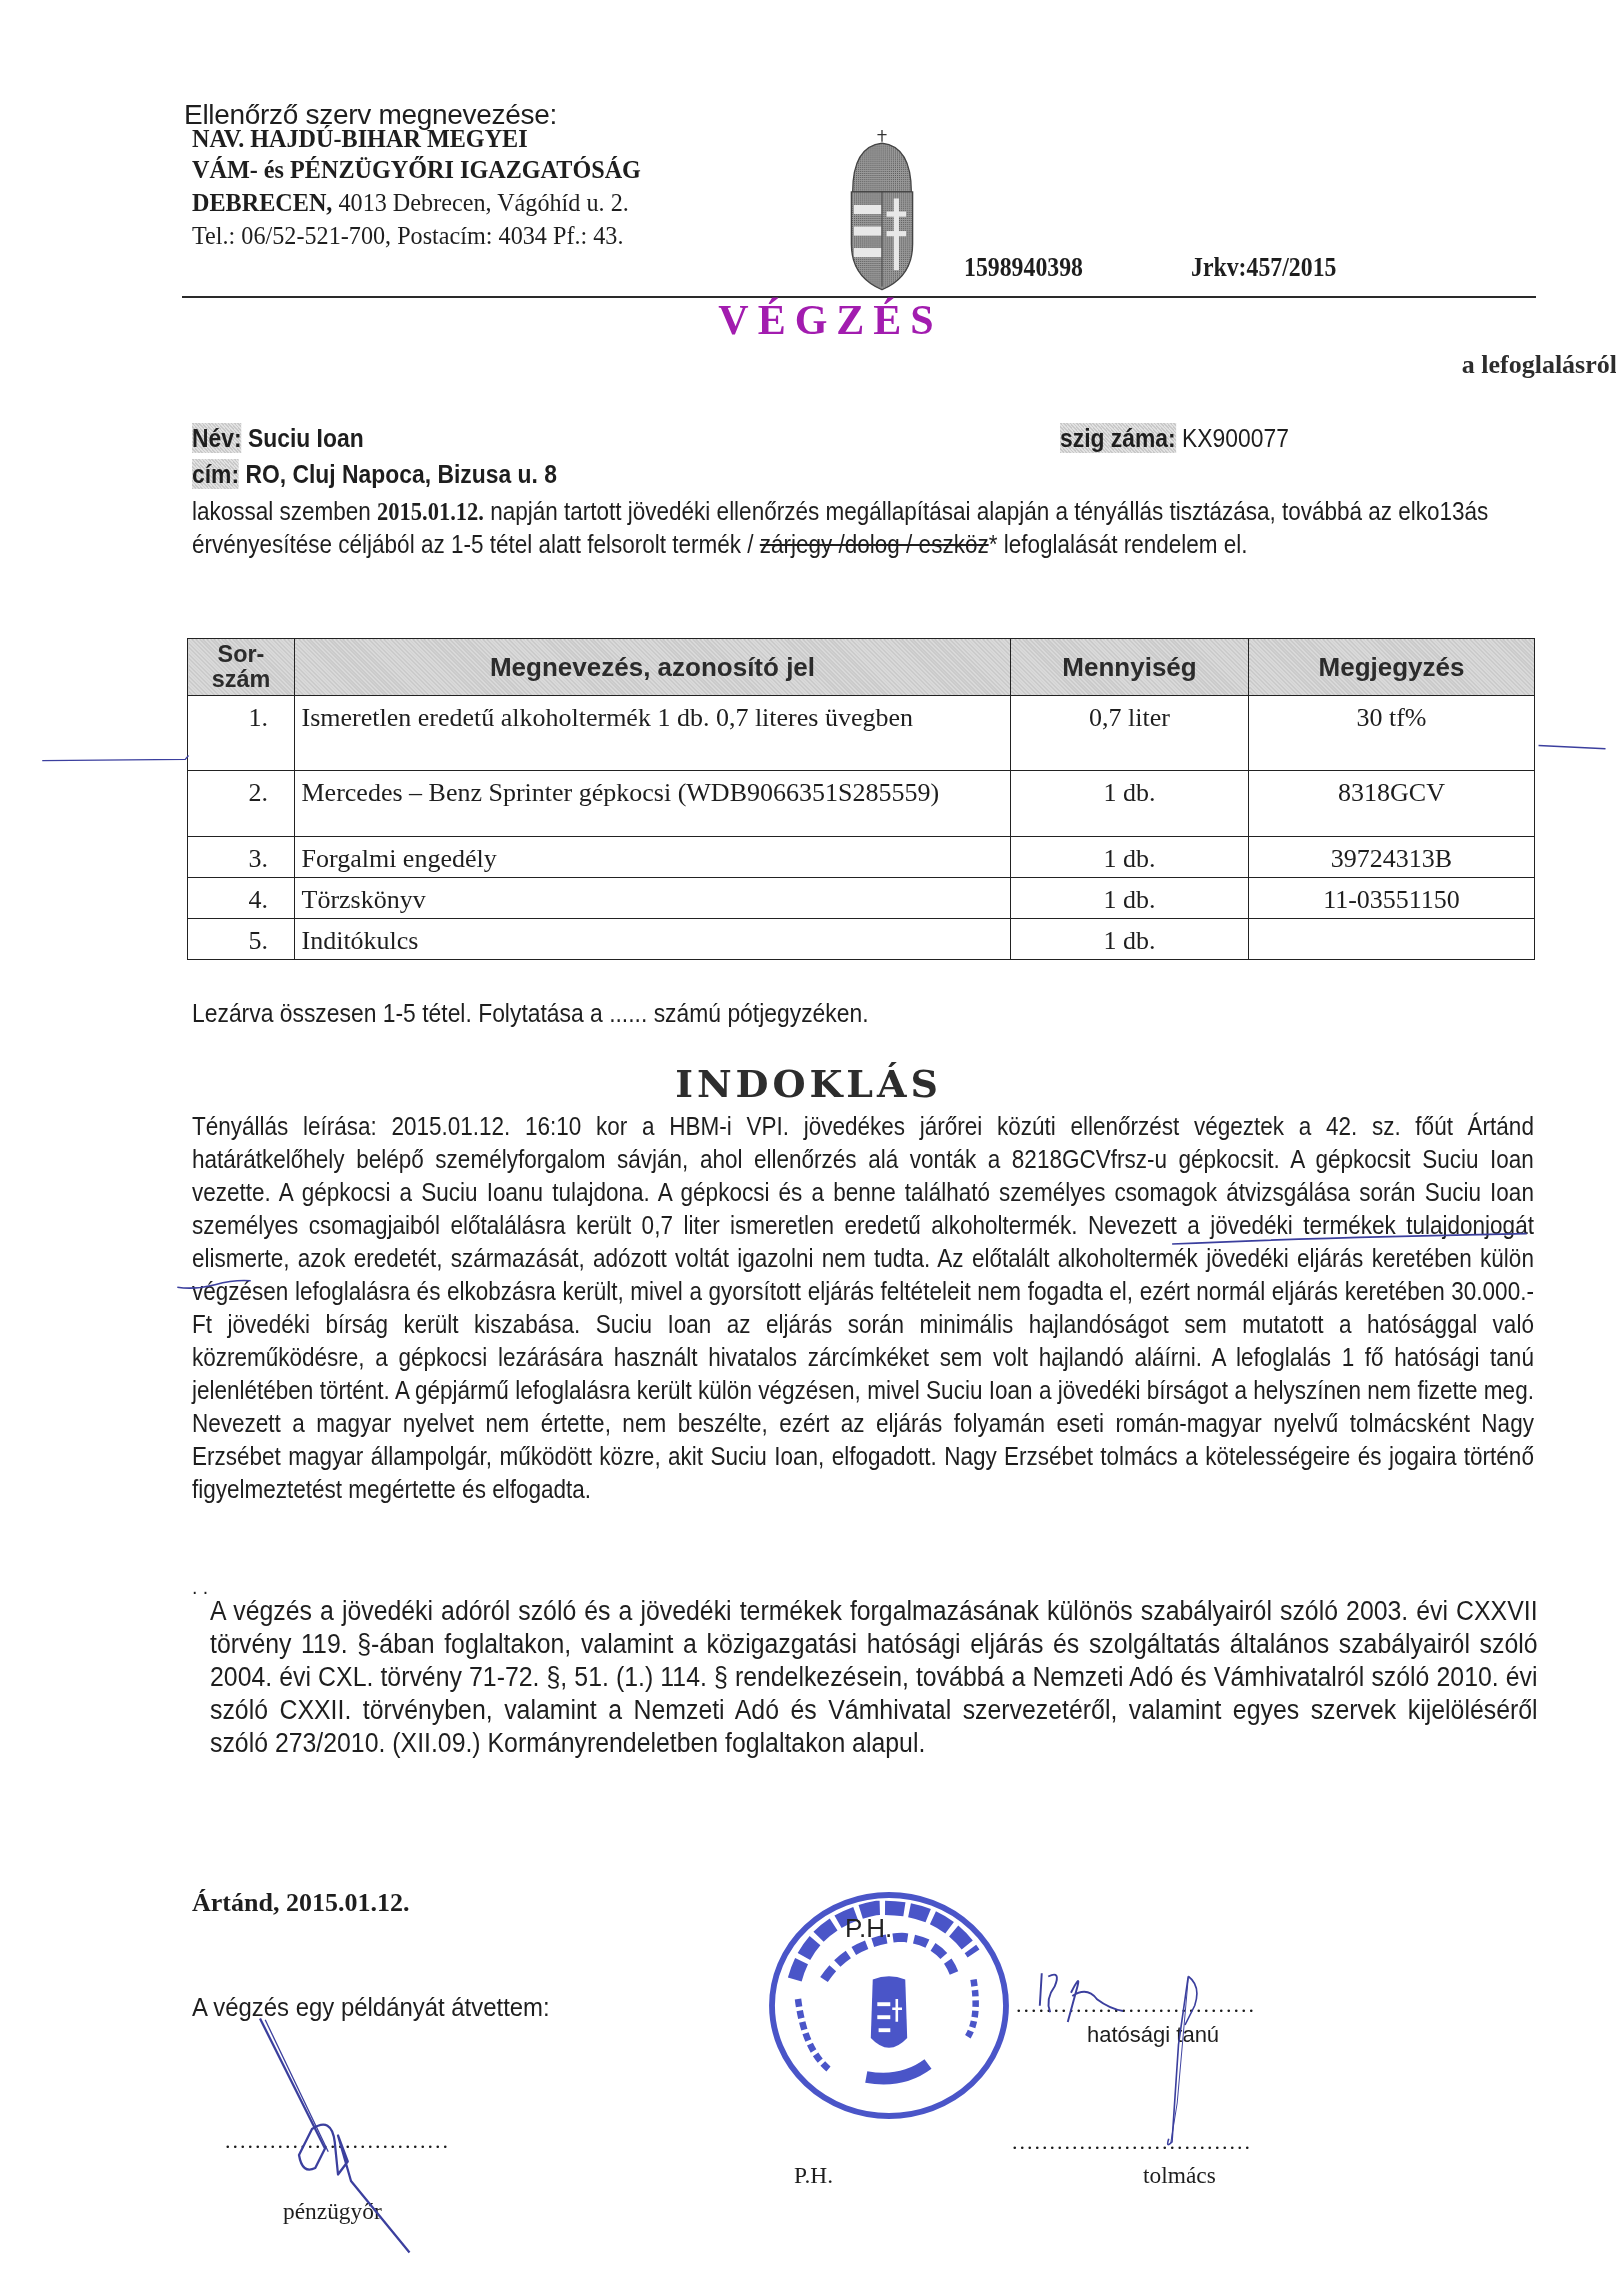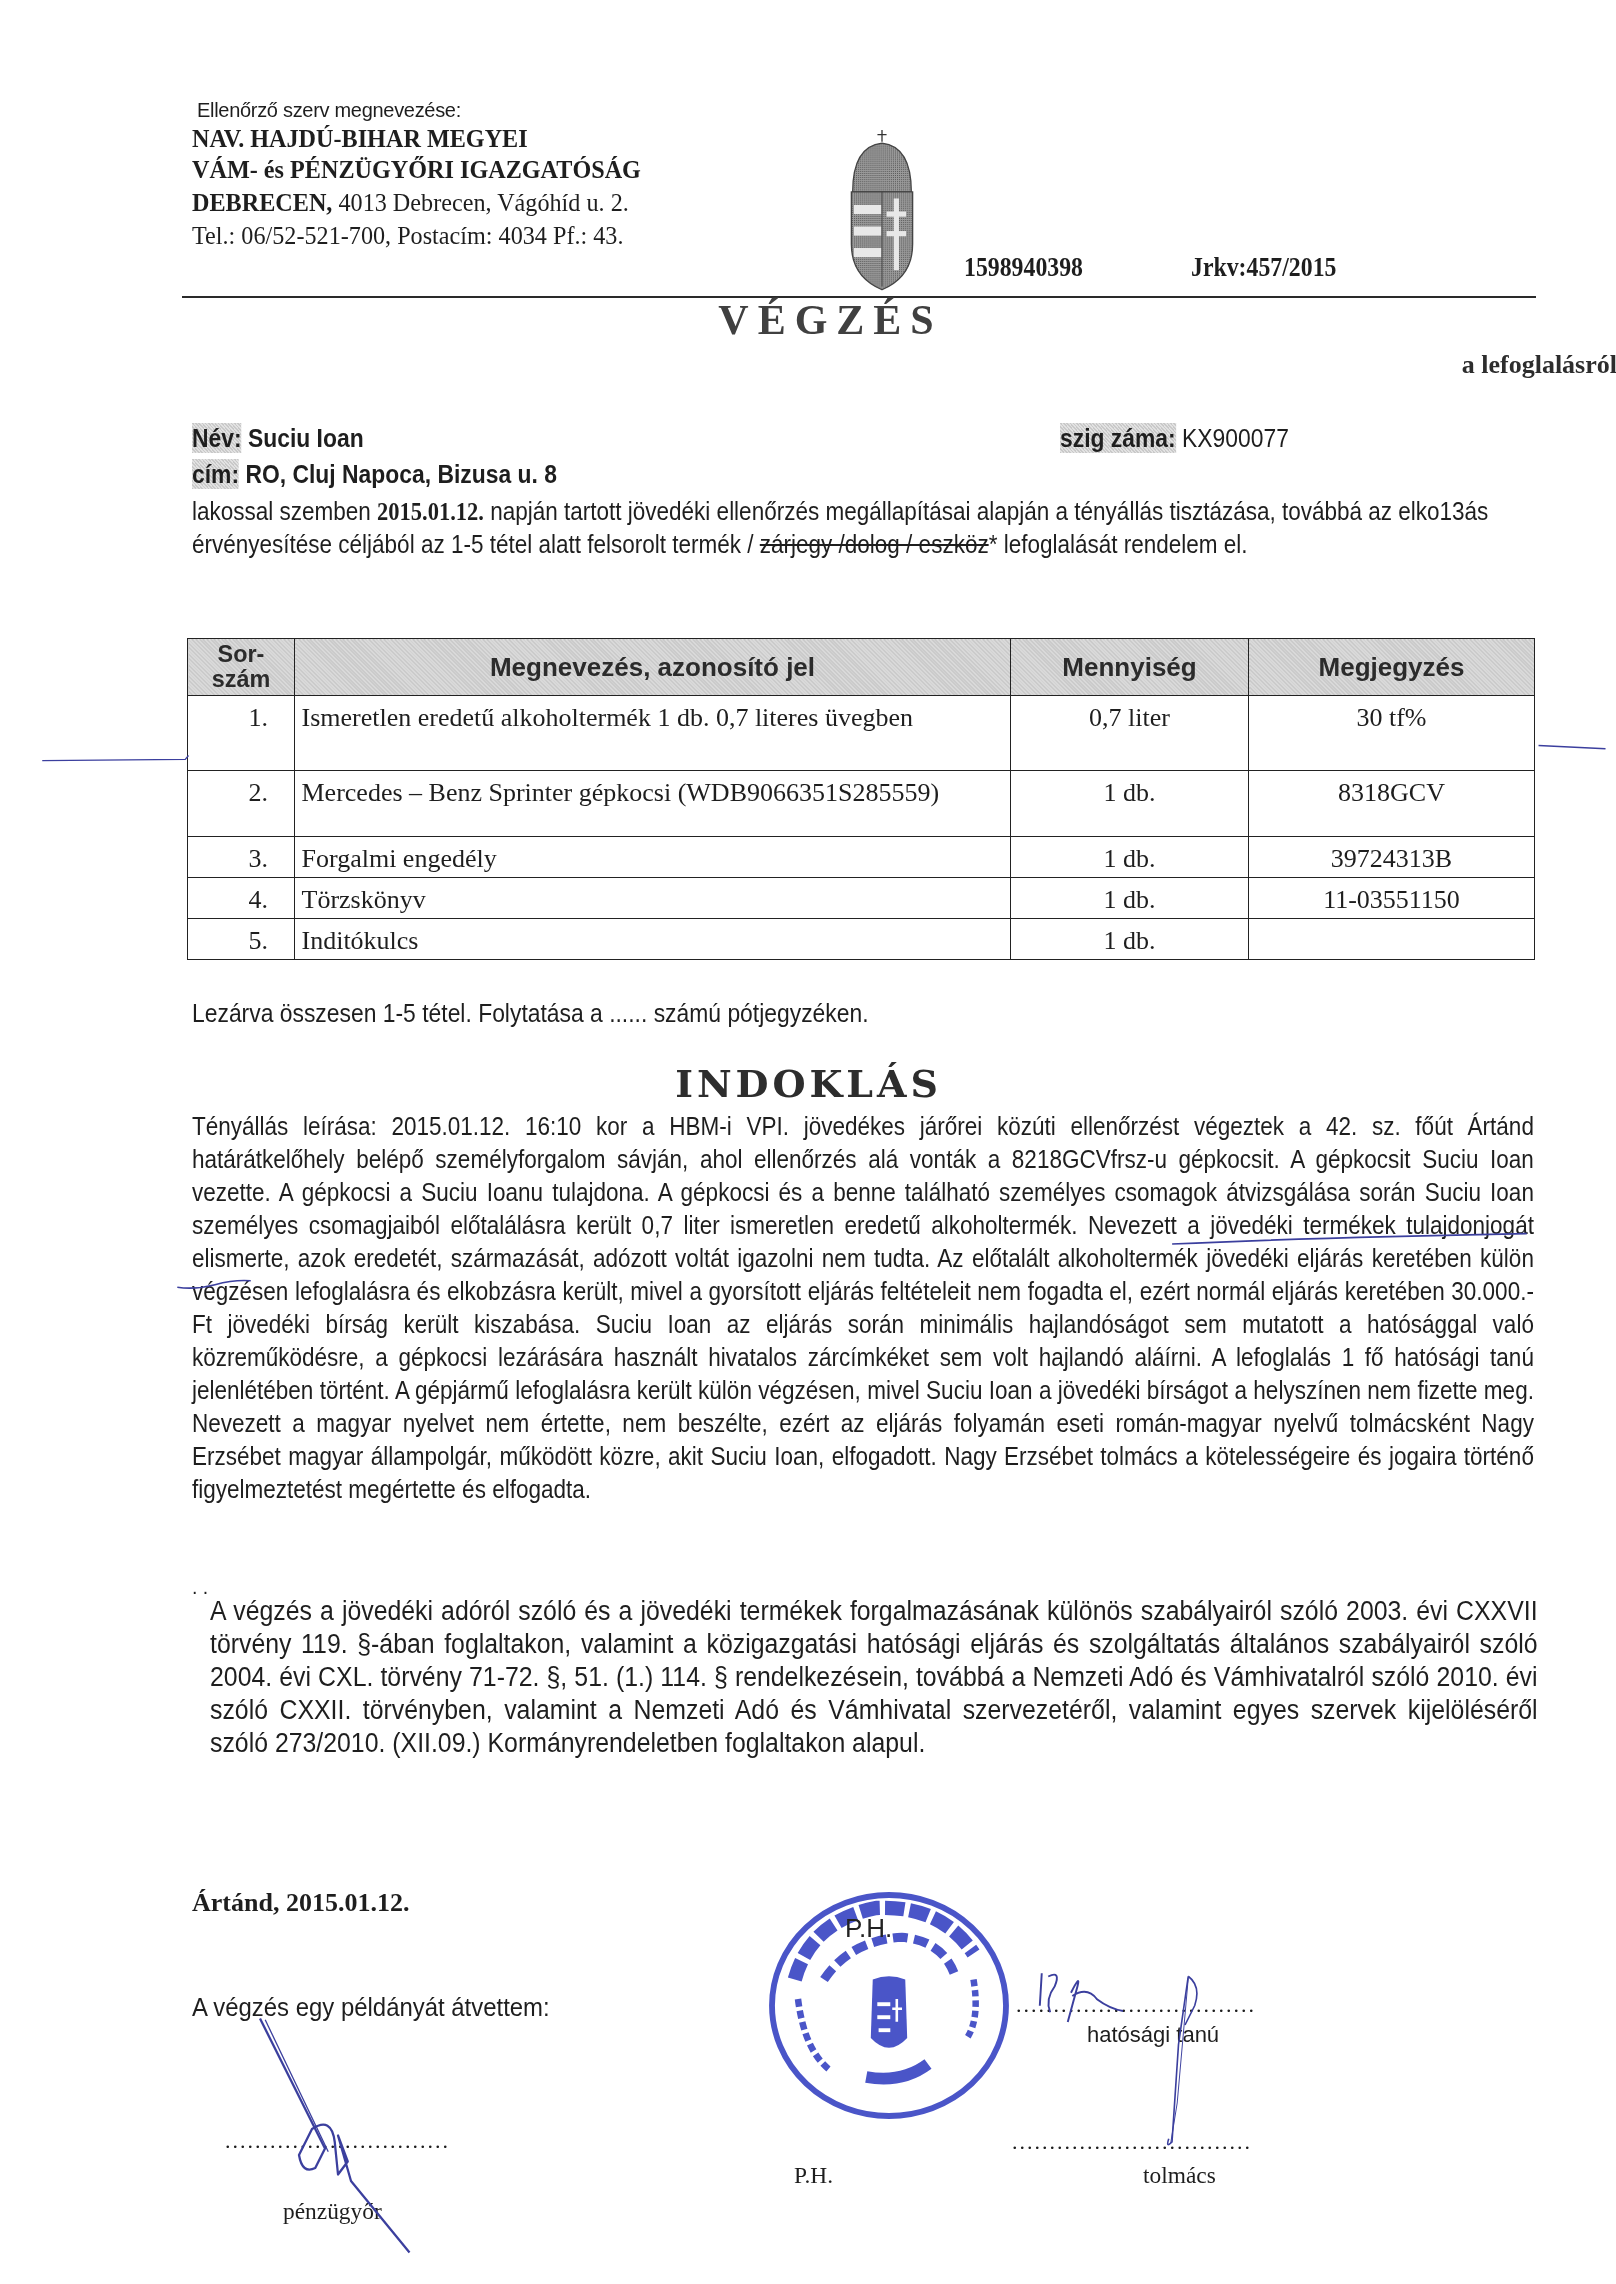--- a/index.html
+++ b/index.html
@@ -1,36 +1,36 @@
 <!DOCTYPE html>
 <html style="font-size:10.4px"><head>
   <meta charset="utf-8">
   <style>
     * { box-sizing: border-box; margin: 0; padding: 0; }
     html, body { width: 1617px; height: 2284px; background: #ffffff; overflow: hidden; }
     body { position: relative; color: #1e1e1e; font-family: "Liberation Sans", sans-serif; }
     .abs { position: absolute; }
 
     
-    #org-caption { left: 197px; top: 99px; font-size: 20px; letter-spacing: -0.3px; }
+    #org-caption { left: 184px; top: 99px; font-size: 28px; letter-spacing: -0.3px; }
     .org-line { left: 192px; font-size: 26px; font-family: "Liberation Serif", serif; transform: scaleX(0.93); transform-origin: left; white-space: nowrap; }
     #org-name-1 { top: 124px; font-weight: bold; }
     #org-name-2 { top: 155px; font-weight: bold; }
     #org-address { top: 188px; }
     #org-contact { top: 221px; }
     .org-line b { font-weight: bold; }
 
     #coat-of-arms { left: 846px; top: 130px; width: 72px; height: 163px; }
 
     #doc-number { left: 964px; top: 251px; font-size: 28px; font-weight: bold; font-family: "Liberation Serif", serif; transform: scaleX(0.85); transform-origin: left; }
     #case-number { left: 1191px; top: 251px; font-size: 28px; font-weight: bold; font-family: "Liberation Serif", serif; transform: scaleX(0.85); transform-origin: left; }
 
     #header-rule { left: 182px; top: 296px; width: 1354px; height: 2px; background: #2a2a2a; }
 
-    #doc-title { left: 0; width: 1617px; top: 296px; text-align: center; font-size: 42px; font-weight: bold; font-family: "Liberation Serif", serif; letter-spacing: 9px; color: #404040; padding-left: 44px; }
+    #doc-title { left: 0; width: 1617px; top: 296px; text-align: center; font-size: 42px; font-weight: bold; font-family: "Liberation Serif", serif; letter-spacing: 9px; color: #a21caf; padding-left: 44px; }
     #doc-subtitle { left: 0; width: 1617px; top: 350px; text-align: right; font-size: 26px; font-weight: bold; font-family: "Liberation Serif", serif; color: #2d2d2d; padding-left: 26px; }
 
     
     .hl { background: repeating-linear-gradient(45deg, #c9c9c9 0 1.3px, #e2e2e2 1.3px 2.6px); }
     .info-line { font-size: 26px; font-weight: bold; transform: scaleX(0.88); transform-origin: left; white-space: nowrap; }
     #name-line { left: 192px; top: 423px; }
     #id-line { left: 1060px; top: 423px; }
     #id-line .val { font-weight: normal; }
     #address-line { left: 192px; top: 459px; }
 

